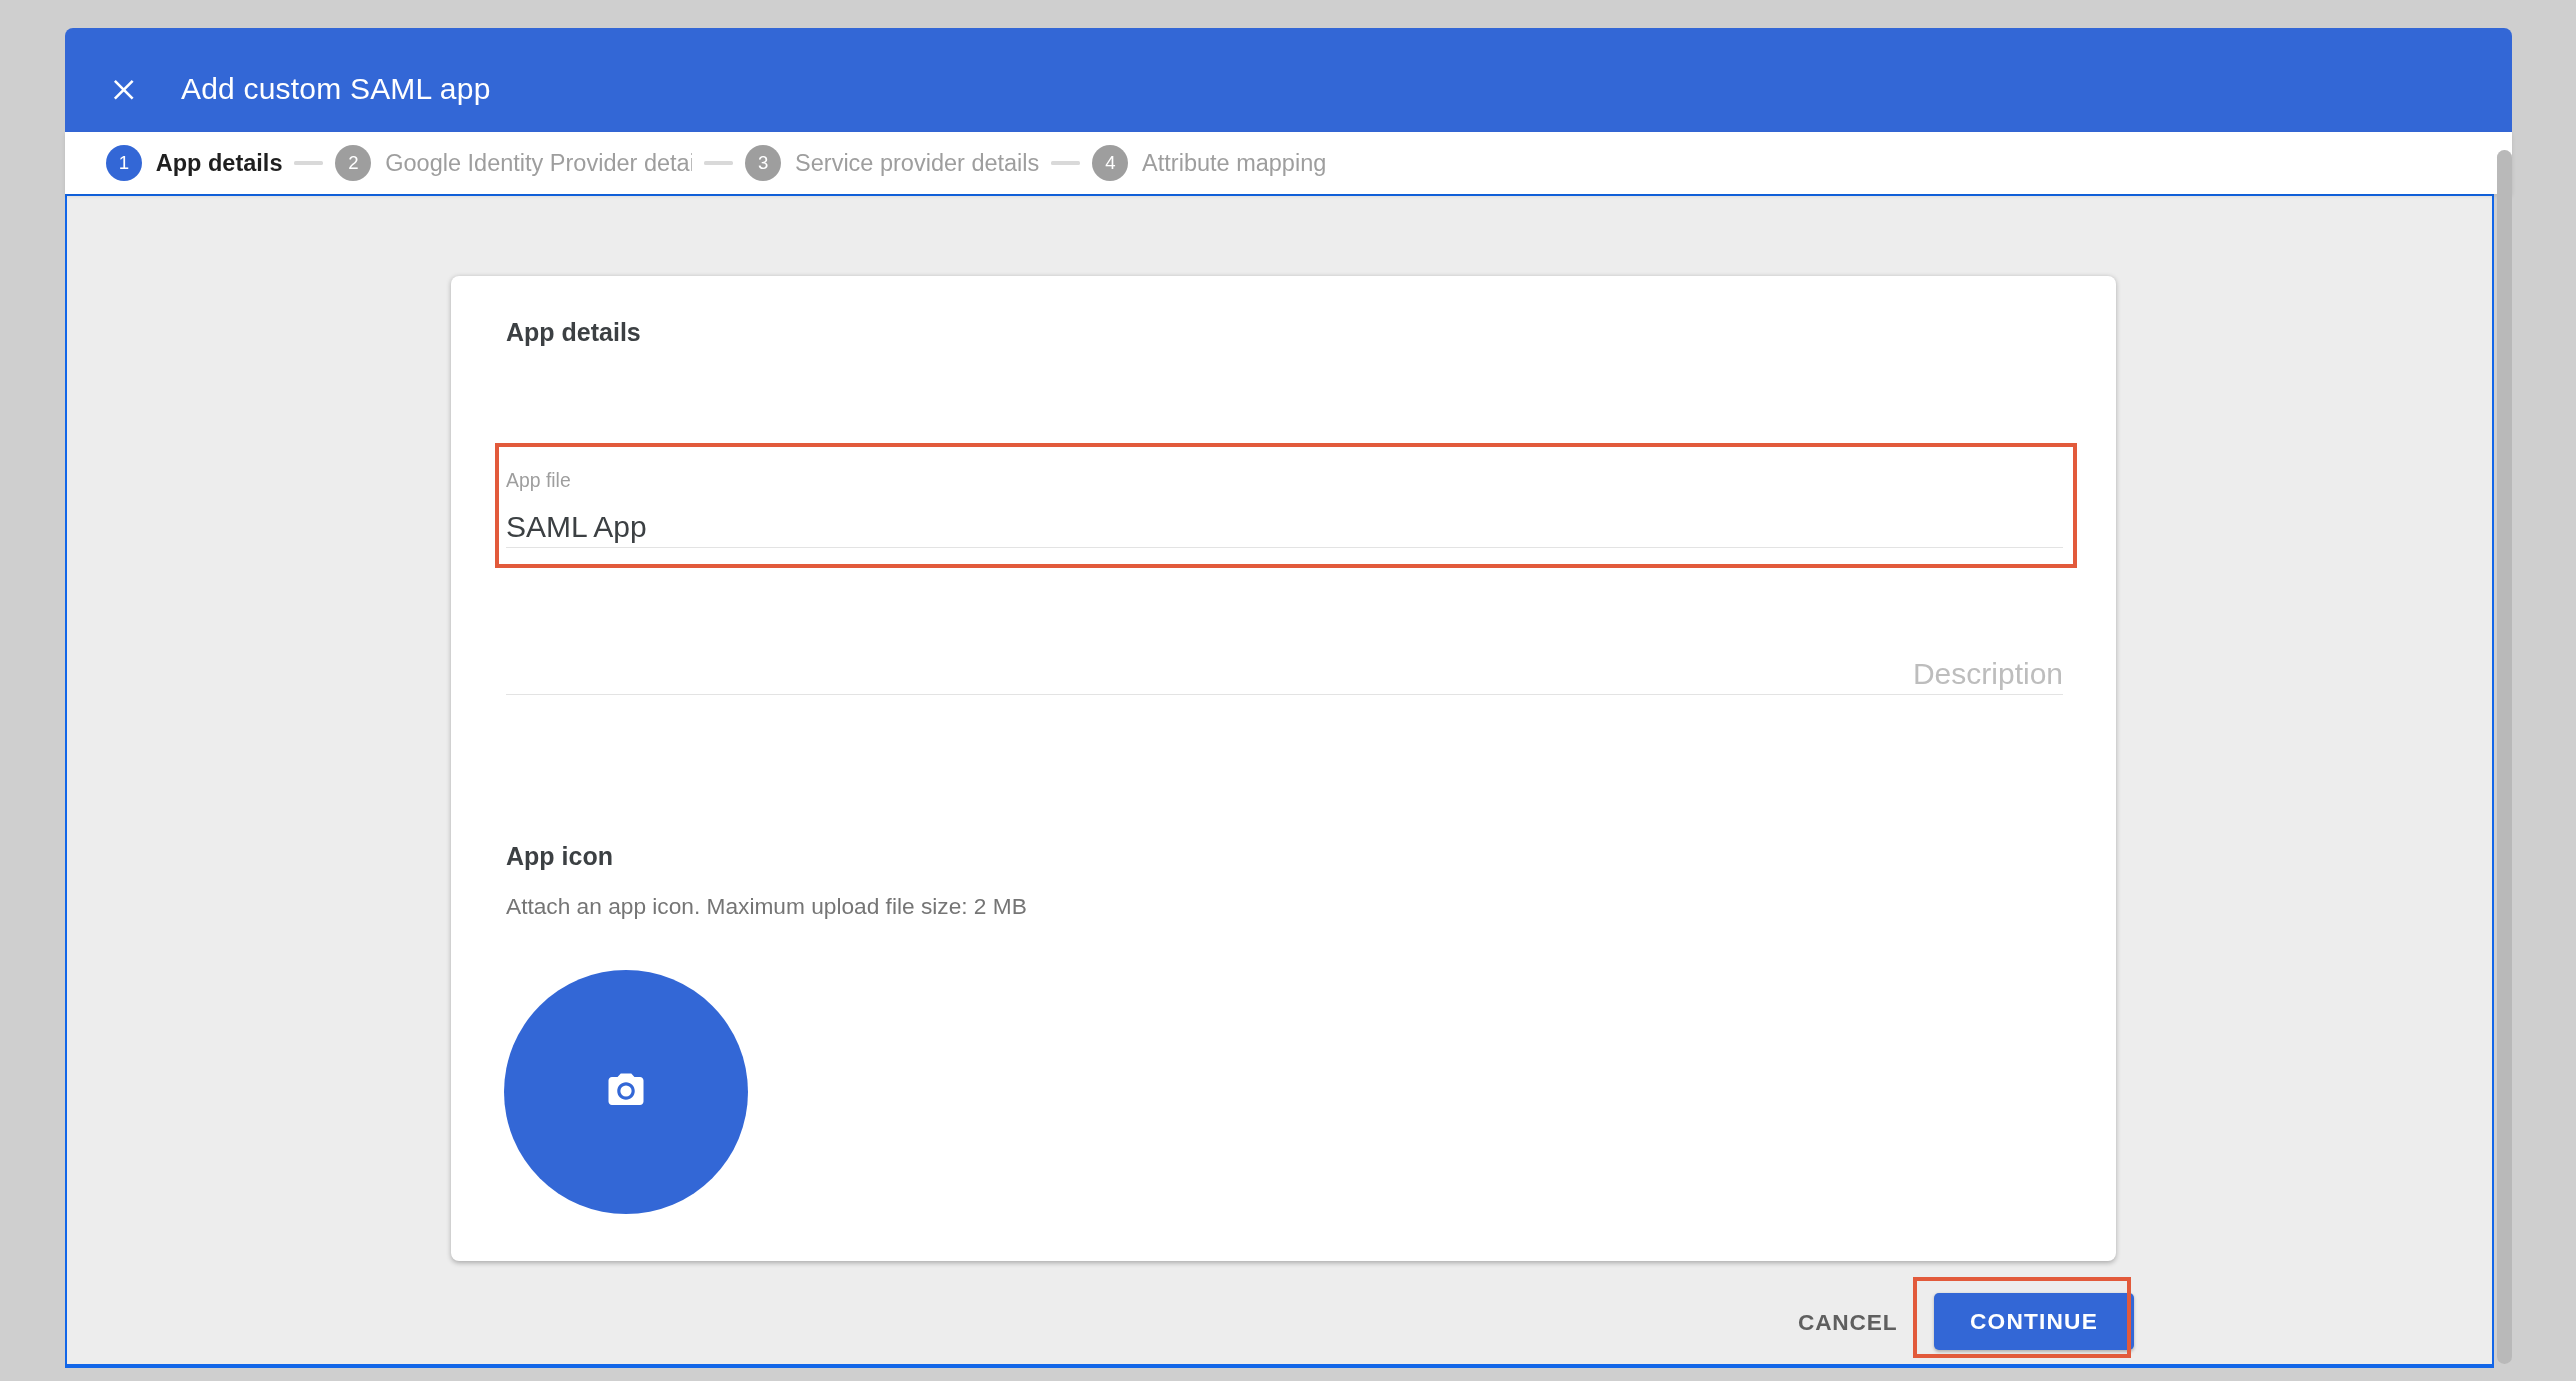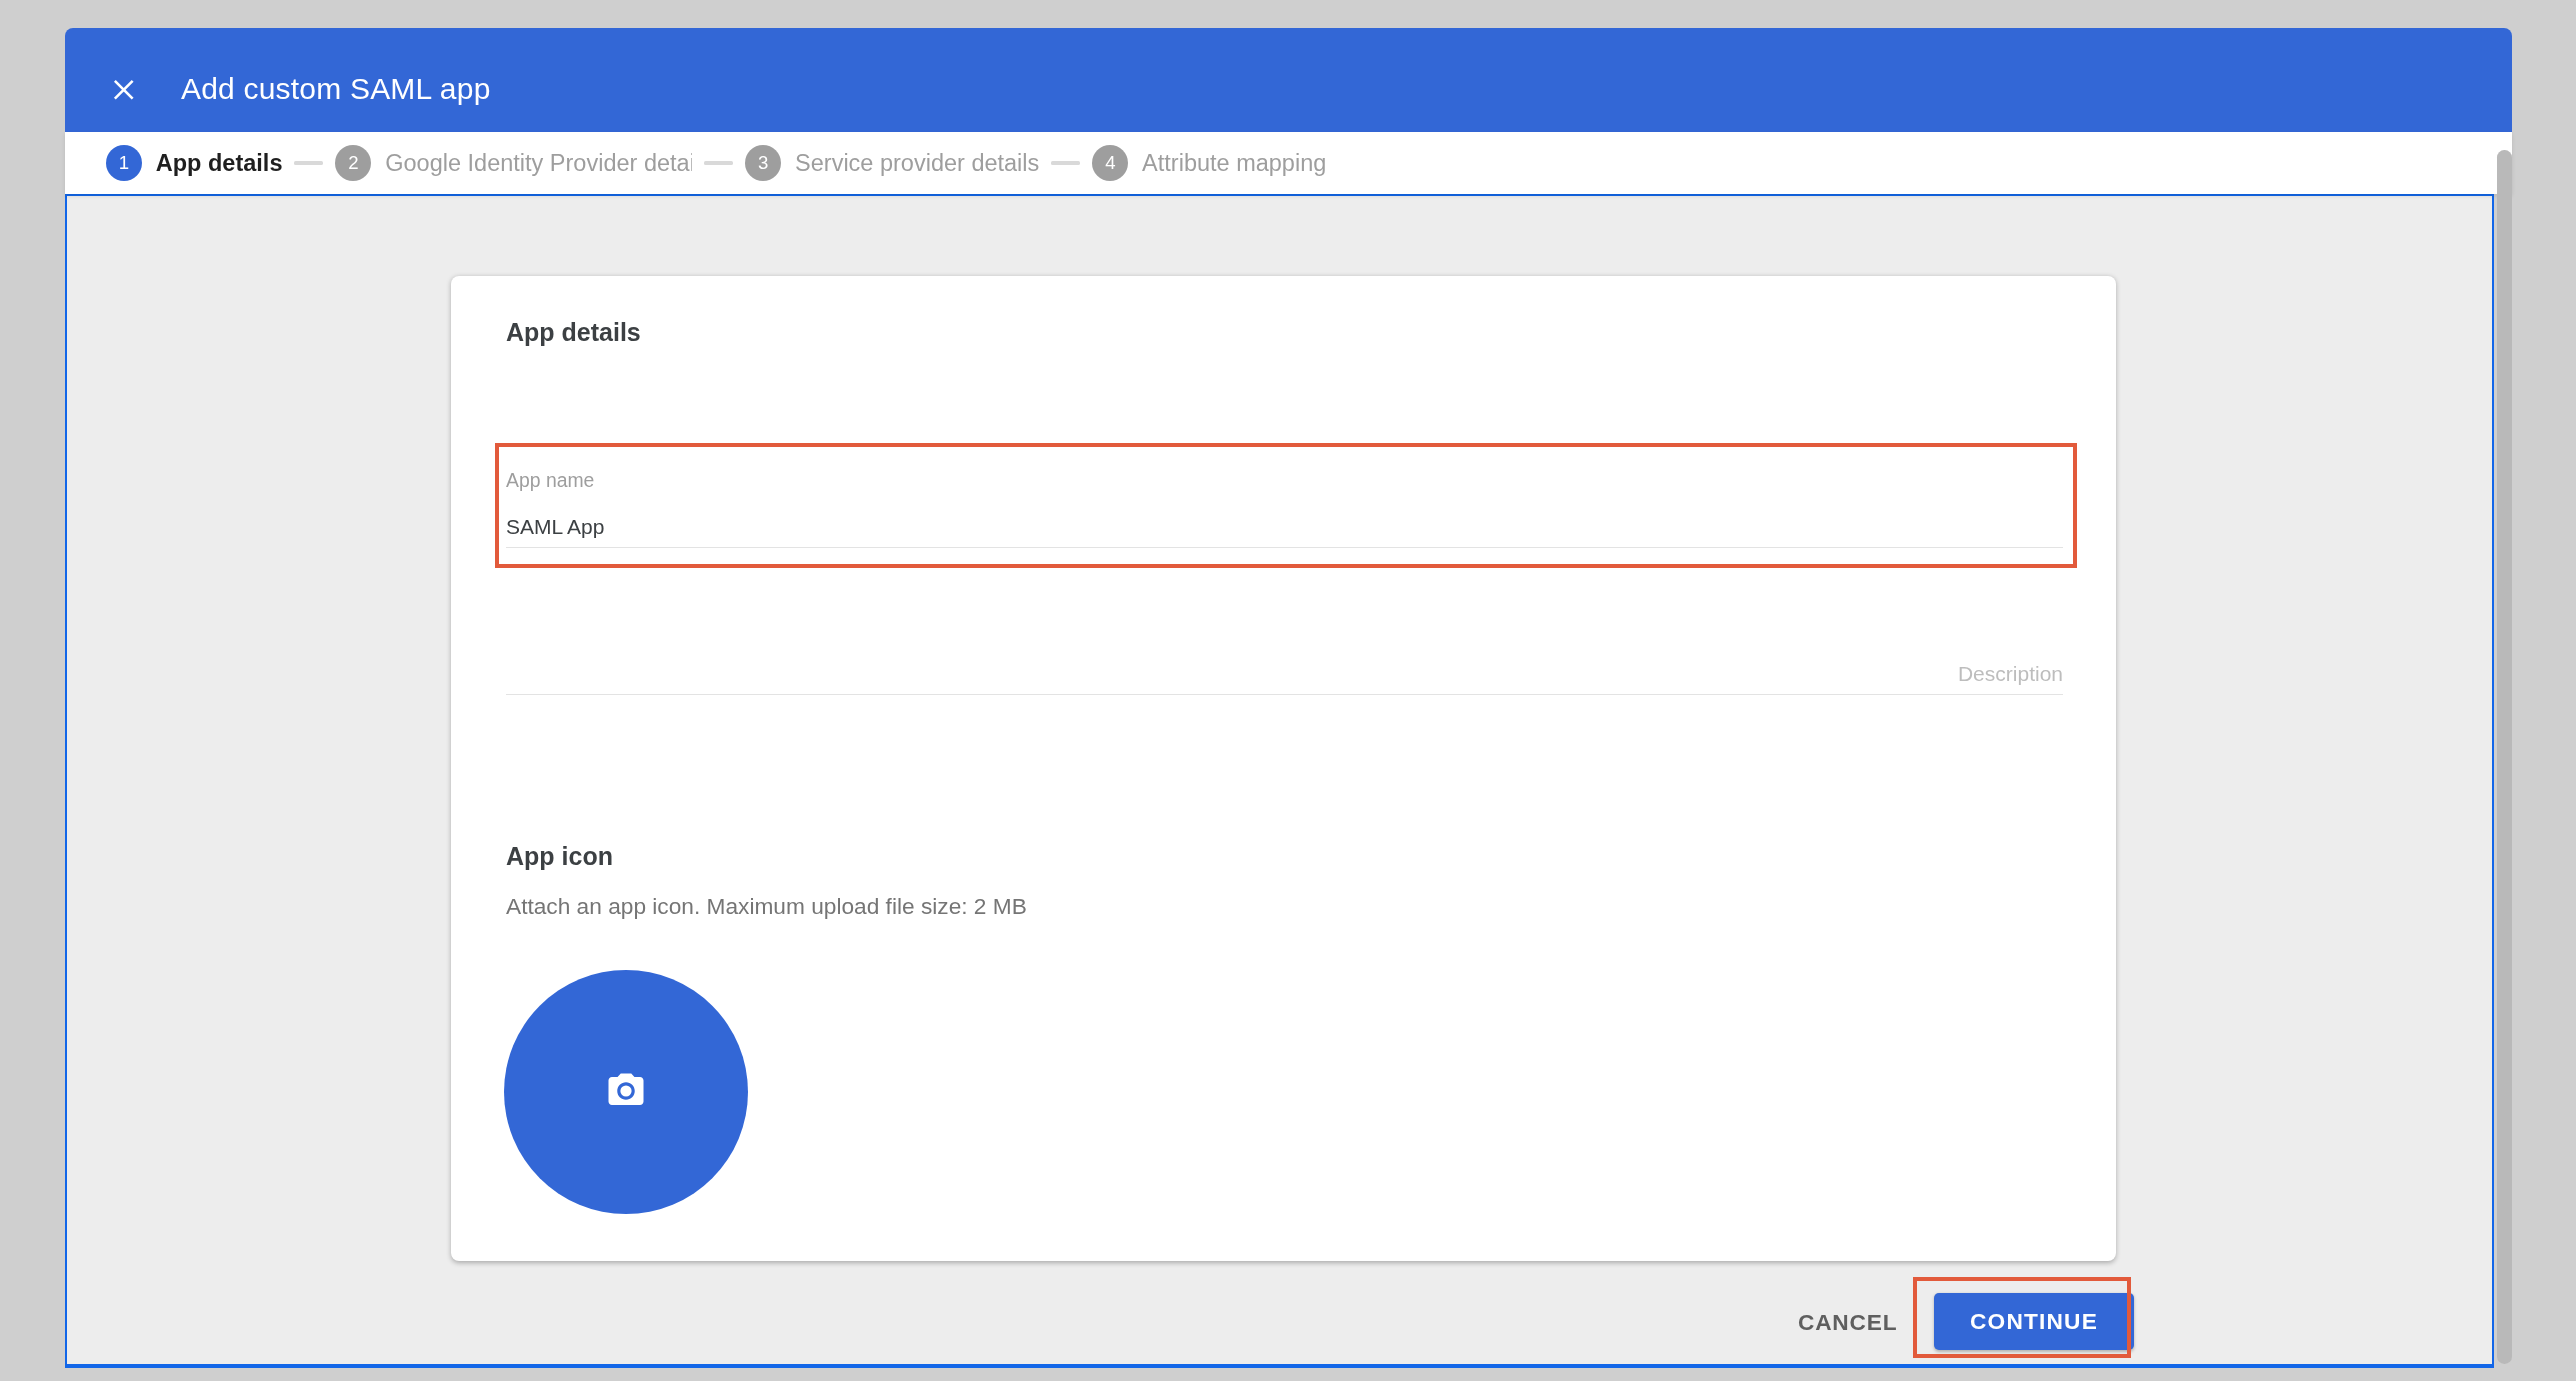--- a/index.html
+++ b/index.html
@@ -106,21 +106,21 @@
   .field-label {
     position: absolute; left: 55px; top: 193px;
     font-size: 19.4px; color: #9e9e9e;
   }
   .text-field {
     position: absolute; left: 55px;
     width: 1557px; height: 42px;
     border: none; outline: none;
     border-bottom: 1.6px solid #e3e3e3;
     font-family: "Liberation Sans", sans-serif;
-    font-size: 21px; color: #3c4043;
+    font-size: 30px; color: #3c4043;
     background: transparent;
     padding: 0;
   }
   .f-appname { top: 230px; }
   .f-desc    { top: 377px; text-align: right; }
   .f-desc::placeholder { color: #bdbdbd; opacity: 1; }
 
   .icon-upload-circle {
     position: absolute; left: 53px; top: 694px;
     width: 244px; height: 244px; border-radius: 50%;
@@ -191,21 +191,21 @@
     <span class="step-label inactive">Attribute mapping</span>
   </div>
 </div>
 
 <div class="main-outline"></div>
 
 <div class="card">
   <h2 class="h-app-details">App details</h2>
 
   <div class="annotation-box redbox-appname"></div>
-  <div class="field-label">App name</div>
+  <div class="field-label">App file</div>
   <input class="text-field f-appname" type="text" value="SAML App" style="">
 
   <input class="text-field f-desc" type="text" placeholder="Description" value="" style="">
 
   <h2 class="h-app-icon">App icon</h2>
   <div class="para p-icon">Attach an app icon. Maximum upload file size: 2 MB</div>
 
   <div class="icon-upload-circle">
     <span>
       <svg width="42" height="42" viewBox="0 0 24 24" fill="#ffffff">

